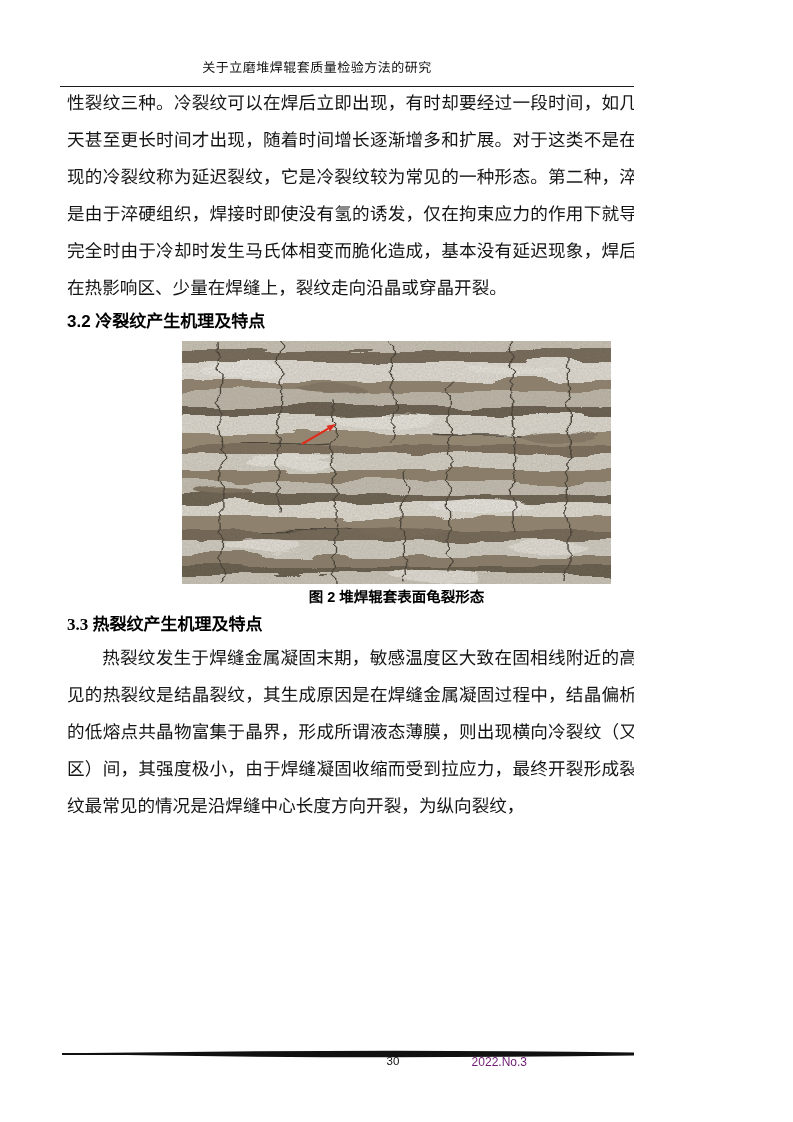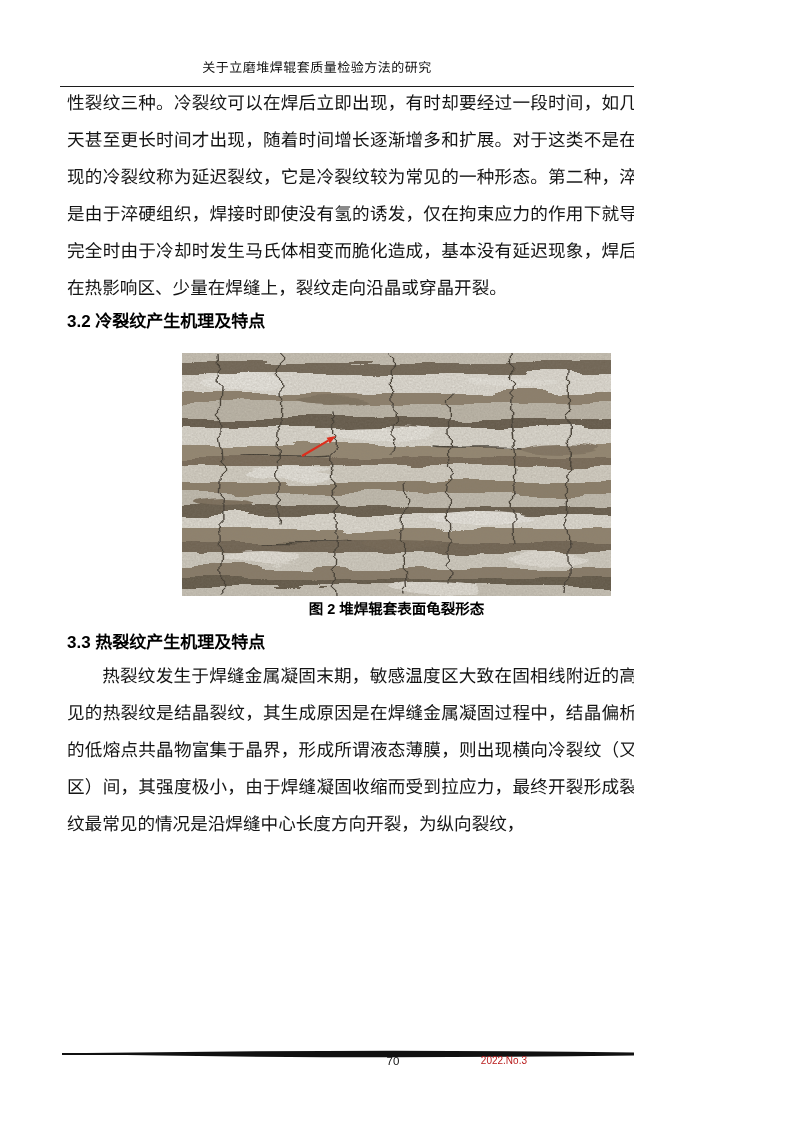--- a/index.html
+++ b/index.html
@@ -37,29 +37,29 @@
   }
   p.indent { text-indent: 2em; }
   h2.sec-heading {
     margin: 0;
     font-family: "Liberation Sans", "DejaVu Sans", sans-serif;
     font-weight: bold;
     font-size: 17px;
     line-height: 30px;
     color: #000;
   }
-  h2.sec-heading.second { margin-top: 6px; }
+  h2.sec-heading.second { margin-top: 0; font-family: Liberation Serif, serif; }
   sup.cite {
     font-size: 11px;
     line-height: 0;
     position: relative;
     top: -0.55em;
   }
   .figure-block {
-    margin-top: 16px;
+    margin-top: 4px;
     text-align: center;
   }
   .figure-block svg { display: inline-block; vertical-align: top; }
   .figure-caption {
     font-family: "Liberation Sans", "DejaVu Sans", sans-serif;
     font-weight: bold;
     font-size: 14.5px;
     line-height: 26px;
     text-align: center;
     color: #000;
@@ -73,22 +73,22 @@
     top: 1055px; left: 60px; width: 666px;
     text-align: center;
     font-family: "Liberation Sans", "DejaVu Sans", sans-serif;
     font-size: 11.5px;
     color: #111;
   }
   .footer-issue {
     position: absolute;
     top: 1055px; right: 107px;
     font-family: "Liberation Sans", "DejaVu Sans", sans-serif;
-    font-size: 10px;
-    color: #b91c1c;
+    font-size: 12px;
+    color: #701a75;
   }
 </style>
 </head>
 <body>
 
 <div class="page">
 
   <div class="running-head">关于立磨堆焊辊套质量检验方法的研究</div>
   <div class="header-rule"></div>
 
@@ -173,16 +173,16 @@
     <p class="body-text indent">热裂纹发生于焊缝金属凝固末期，敏感温度区大致在固相线附近的高温区，最常见的热裂纹是结晶裂纹，其生成原因是在焊缝金属凝固过程中，结晶偏析使杂质生成的低熔点共晶物富集于晶界，形成所谓液态薄膜，则出现横向冷裂纹（又称脆性温度区）间，其强度极小，由于焊缝凝固收缩而受到拉应力，最终开裂形成裂纹。结晶裂纹最常见的情况是沿焊缝中心长度方向开裂，为纵向裂纹，</p>
 
   </div>
 
   <div class="footer-rule-wrap">
     <svg width="666" height="10" viewBox="0 0 666 10" aria-hidden="true">
       <line x1="2" y1="5" x2="664" y2="5" stroke="#111" stroke-width="1.8"></line>
       <path d="M2,5 Q333,-1.5 664,5 Q333,11.5 2,5 Z" fill="#111"></path>
     </svg>
   </div>
-  <div class="footer-pagenum">70</div>
+  <div class="footer-pagenum">30</div>
   <div class="footer-issue">2022.No.3</div>
 
 </div>
 
 </body></html>

